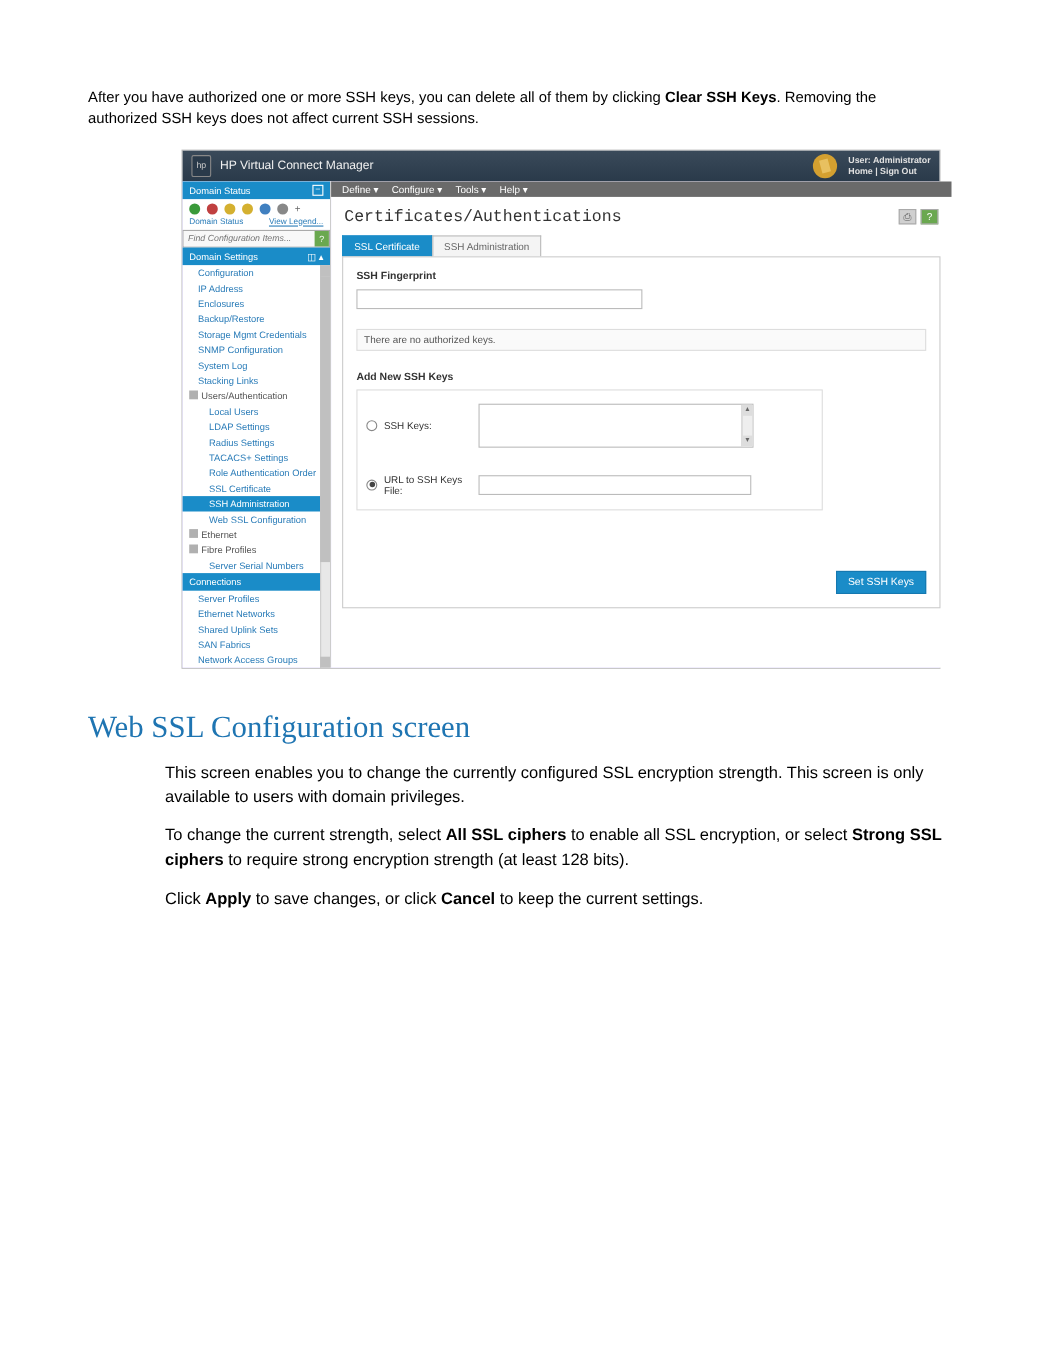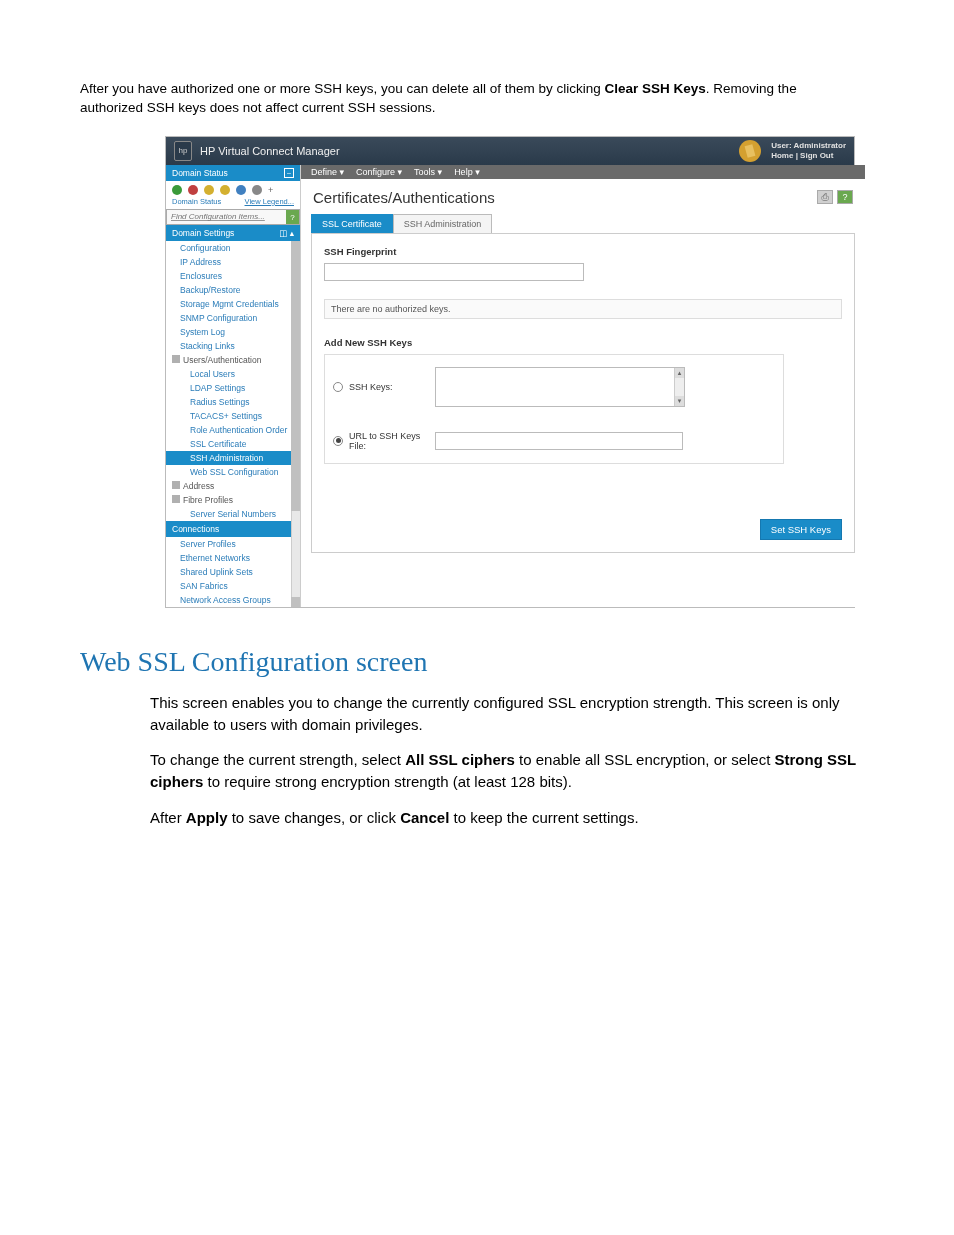--- a/index.html
+++ b/index.html
@@ -61,42 +61,42 @@
   .si { width:10px; height:10px; border-radius:50%; display:inline-block;}
   .si-green { background:#3a9a3a;}
   .si-red { background:#c04040;}
   .si-yellow { background:#d4b030;}
   .si-blue { background:#4080c0;}
   .si-gray { background:#888;}
   .status-row2 { display:flex; justify-content:space-between; padding:0 6px 3px; font-size:7.5px; color:#2a7cb8;}
   .status-row2 .ds { color:#2a7cb8;}
   .status-row2 .vl { color:#2a7cb8; text-decoration:underline;}
   .search-box { border:1px solid #aaa; margin:0; height:16px; display:flex;}
-  .search-box input { border:none; flex:1; font-size:8px; padding:0 4px; font-style:italic; color:#999; background:#f8f8f8;text-decoration:underline;}
+  .search-box input { border:none; flex:1; font-size:8px; padding:0 4px; font-style:italic; color:#999; background:#f8f8f8;}
   .search-go { width:14px; background:#6aa84f; color:#fff; font-size:8px; text-align:center; line-height:16px;}
   .section-header {
     background:#1a8cc8; color:#fff; font-size:8.5px; padding:3px 6px;
     display:flex; justify-content:space-between; align-items:center;
   }
   .tree { font-size:8.5px; color:#2a7cb8; }
   .tree-item { padding:2px 6px 2px 14px; cursor:default;}
   .tree-cat { padding:2px 6px 2px 6px; color:#555;}
   .tree-item.active { background:#1a8cc8; color:#fff;}
   .tree-sub { padding-left:24px;}
   .cat-icon { display:inline-block; width:8px; height:8px; background:#b0b0b0; margin-right:3px;}
   .scroll-ind { position:absolute; right:0; top:0; bottom:0; width:9px; background:#e8e8e8; border-left:1px solid #ccc;}
   .scroll-thumb { position:absolute; right:0; width:9px; background:#c0c0c0;}
 
   .main {
     flex:1; background:#fff; position:relative;
   }
   .menubar { background:#6a6a6a; color:#fff; font-size:9px; padding:2px 6px; display:flex; gap:4px;}
   .menubar span { padding:0 4px;}
   .page-title-row { display:flex; justify-content:space-between; align-items:center; padding:10px 12px 8px;}
-  .page-title { font-size:15px; color:#333;}
+  .page-title { font-size:15px; color:#333;font-family:Liberation Mono, monospace;}
   .title-icons { display:flex; gap:4px;}
   .ti { width:16px; height:14px; background:#d0d0d0; border:1px solid #aaa; font-size:9px; text-align:center; line-height:12px; color:#555;}
   .ti.help { background:#6aa84f; color:#fff;}
   .tabs { display:flex; padding:0 10px; gap:0;}
   .tab { font-size:9px; padding:4px 10px; border:1px solid #bbb; background:#f0f0f0; border-bottom:none;}
   .tab.active { background:#1a8cc8; color:#fff; border-color:#1a8cc8;}
   .tab.inactive { background:#f4f4f4; color:#666;}
   .panel { border:1px solid #ccc; margin:0 10px 10px; padding:12px; min-height:320px; position:relative;}
   .field-label { font-size:9.5px; font-weight:bold; margin-bottom:6px;}
   .text-input { border:1px solid #bbb; height:18px; width:260px; background:#fff;}
@@ -106,21 +106,21 @@
   .radio-row .r { width:10px; height:10px; border:1px solid #888; border-radius:50%; display:inline-flex; align-items:center; justify-content:center;}
   .radio-row .r.sel::after { content:""; width:5px; height:5px; background:#444; border-radius:50%;}
   .textarea-like { border:1px solid #bbb; width:250px; height:40px; background:#fff; position:relative;}
   .ta-scroll { position:absolute; right:0; top:0; bottom:0; width:10px; background:#eee; border-left:1px solid #ccc;}
   .ta-up,.ta-down{ height:10px; background:#ddd; font-size:7px; text-align:center; line-height:10px; color:#666;}
   .url-input { border:1px solid #bbb; height:18px; width:248px; background:#fff;}
   .btn-primary {
     position:absolute; right:12px; bottom:12px;
     background:#1a8cc8; color:#fff; font-size:9.5px; padding:4px 10px; border:1px solid #1578b0;
   }
-  .add-grid { display:flex; align-items:flex-start; gap:10px; border:1px solid #ddd; padding:8px; width:460px; margin-top:6px;}
+  .add-grid { display:flex; align-items:flex-start; gap:10px; border:1px solid #ddd; padding:8px; width:424px; margin-top:6px;}
   .add-rows { display:flex; flex-direction:column; gap:16px;}
 
   
   .h2 {
     font-family: Georgia, "Times New Roman", serif;
     font-weight: normal;
     color: #1f75b2;
     font-size: 28px;
     margin: 38px 0 14px 0;
   }
@@ -194,21 +194,21 @@
           <div class="tree-cat"><span class="cat-icon"></span><span>Users/Authentication</span></div>
           <div class="tree-item tree-sub">Local Users</div>
           <div class="tree-item tree-sub">LDAP Settings</div>
           <div class="tree-item tree-sub">Radius Settings</div>
           <div class="tree-item tree-sub">TACACS+ Settings</div>
           <div class="tree-item tree-sub">Role Authentication Order</div>
           <div class="tree-item tree-sub">SSL Certificate</div>
           <div class="tree-item tree-sub active">SSH Administration</div>
           <div class="tree-item tree-sub">Web SSL Configuration</div>
 
-          <div class="tree-cat"><span class="cat-icon"></span><span>Address</span></div>
+          <div class="tree-cat"><span class="cat-icon"></span><span>Ethernet</span></div>
           <div class="tree-cat"><span class="cat-icon"></span><span>Fibre Profiles</span></div>
           <div class="tree-item tree-sub">Server Serial Numbers</div>
 
           <div class="section-header" style="margin:0 -0px;">
             <span>Connections</span>
           </div>
           <div class="tree-item">Server Profiles</div>
           <div class="tree-item">Ethernet Networks</div>
           <div class="tree-item">Shared Uplink Sets</div>
           <div class="tree-item">SAN Fabrics</div>
@@ -281,16 +281,16 @@
 
   <h2 class="h2">Web SSL Configuration screen</h2>
 
   <p class="body-text">This screen enables you to change the currently configured SSL encryption strength. This screen is only available to users with domain privileges.</p>
 
   <p class="body-text">
     <span>To change the current strength, select </span><span class="bold">All SSL ciphers</span><span> to enable all SSL encryption, or select </span><span class="bold">Strong SSL ciphers</span><span> to require strong encryption strength (at least 128 bits).</span>
   </p>
 
   <p class="body-text">
-    <span>After </span><span class="bold">Apply</span><span> to save changes, or click </span><span class="bold">Cancel</span><span> to keep the current settings.</span>
+    <span>Click </span><span class="bold">Apply</span><span> to save changes, or click </span><span class="bold">Cancel</span><span> to keep the current settings.</span>
   </p>
 
 </div>
 
 </body></html>

